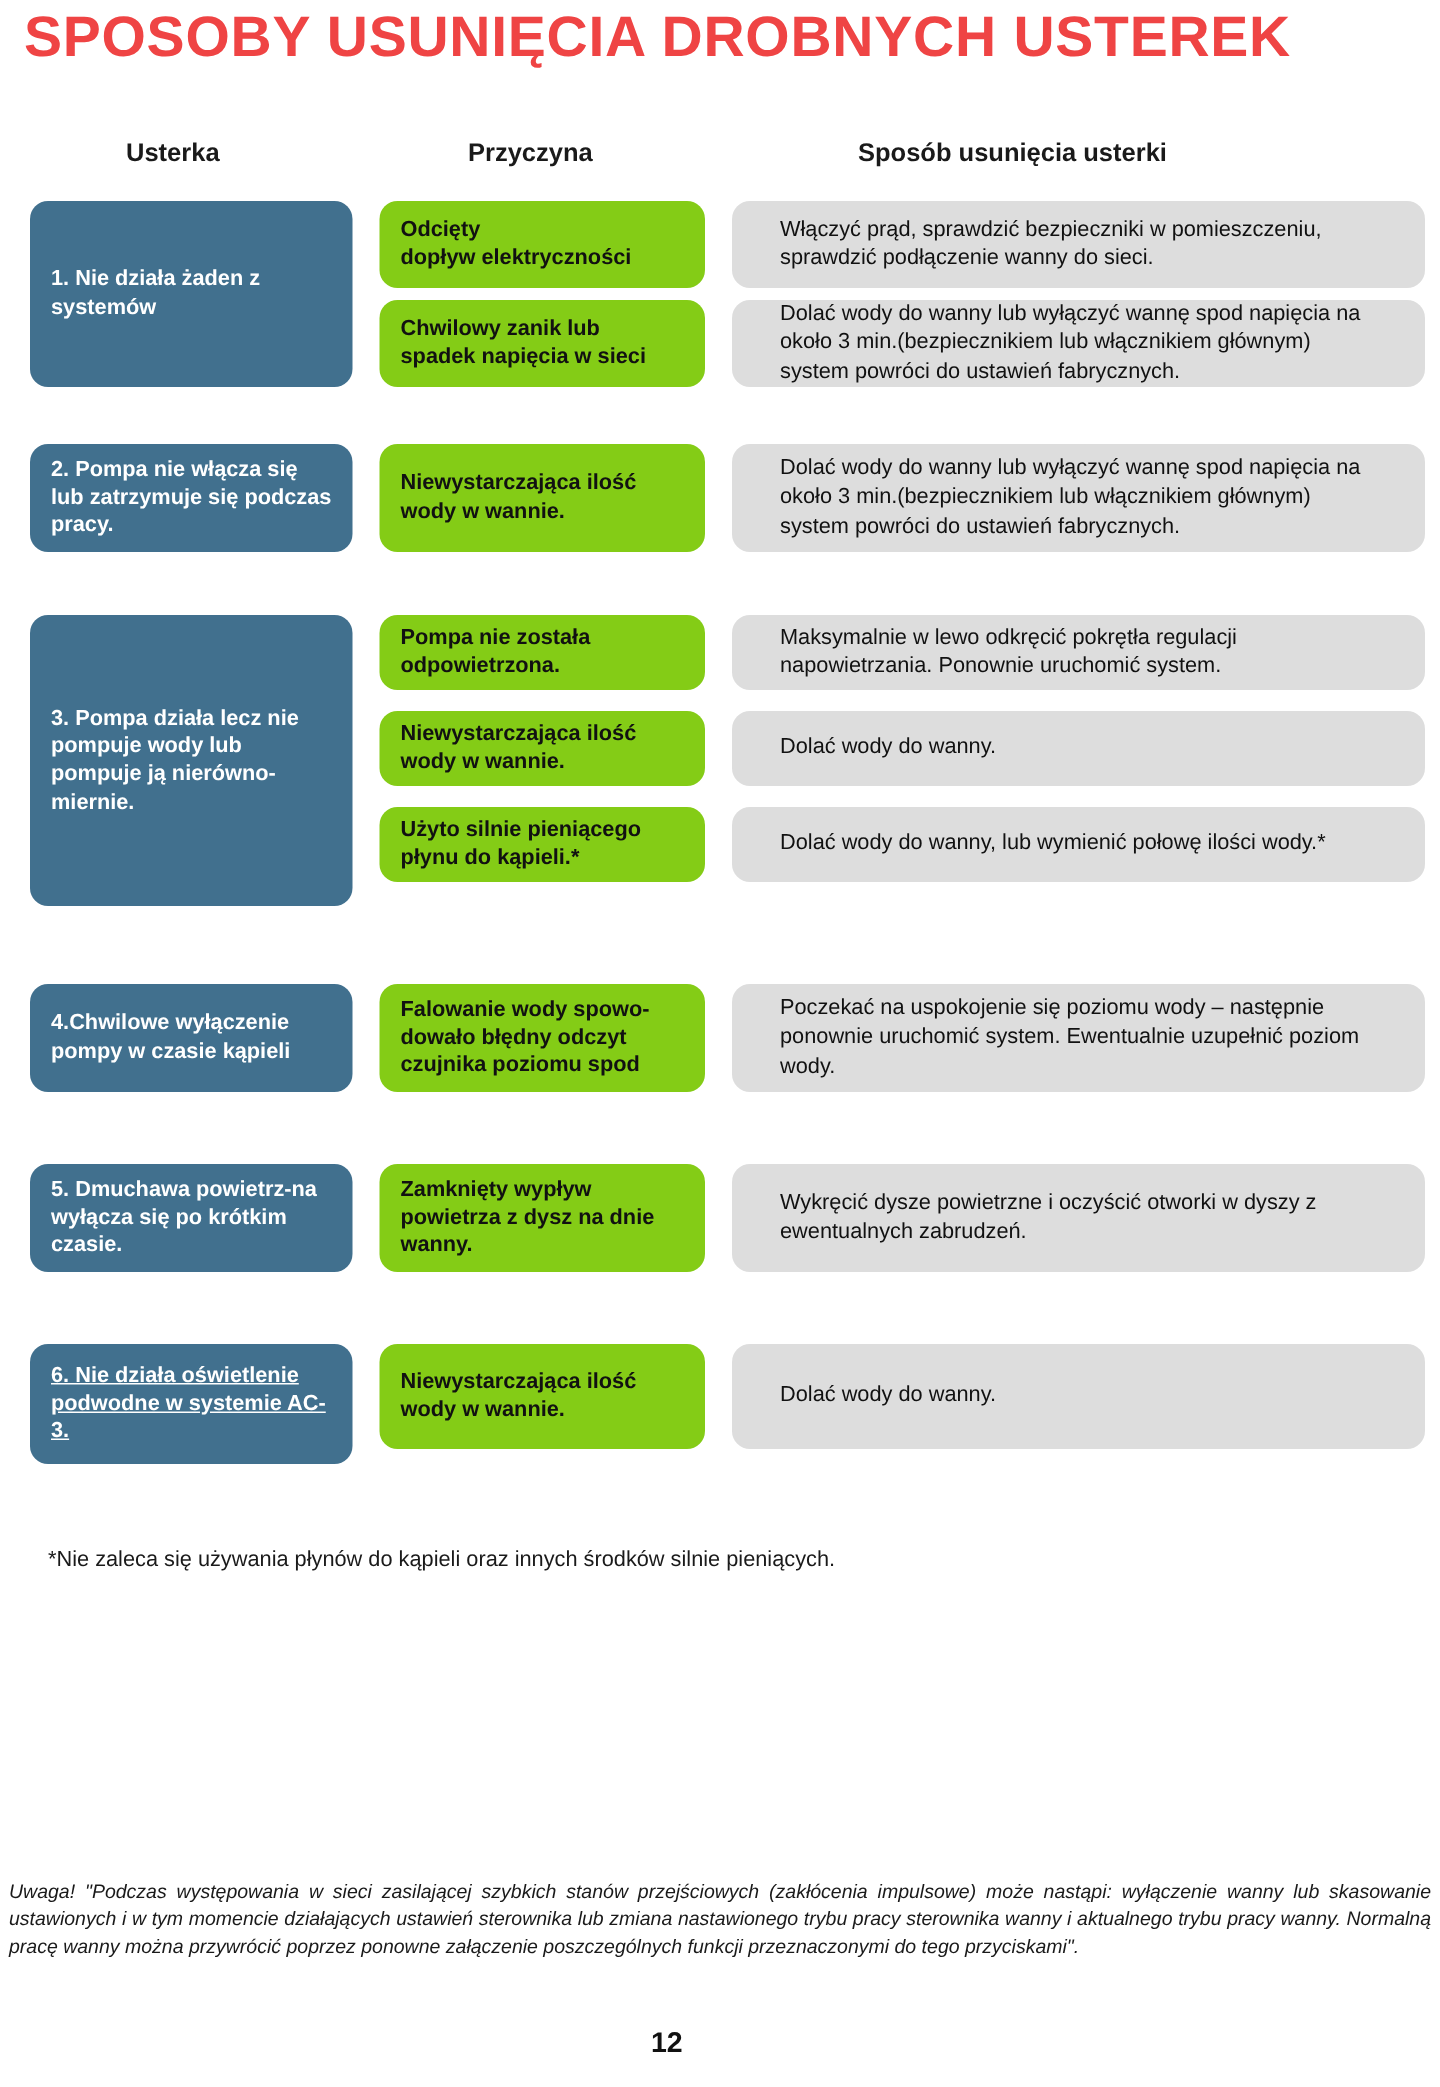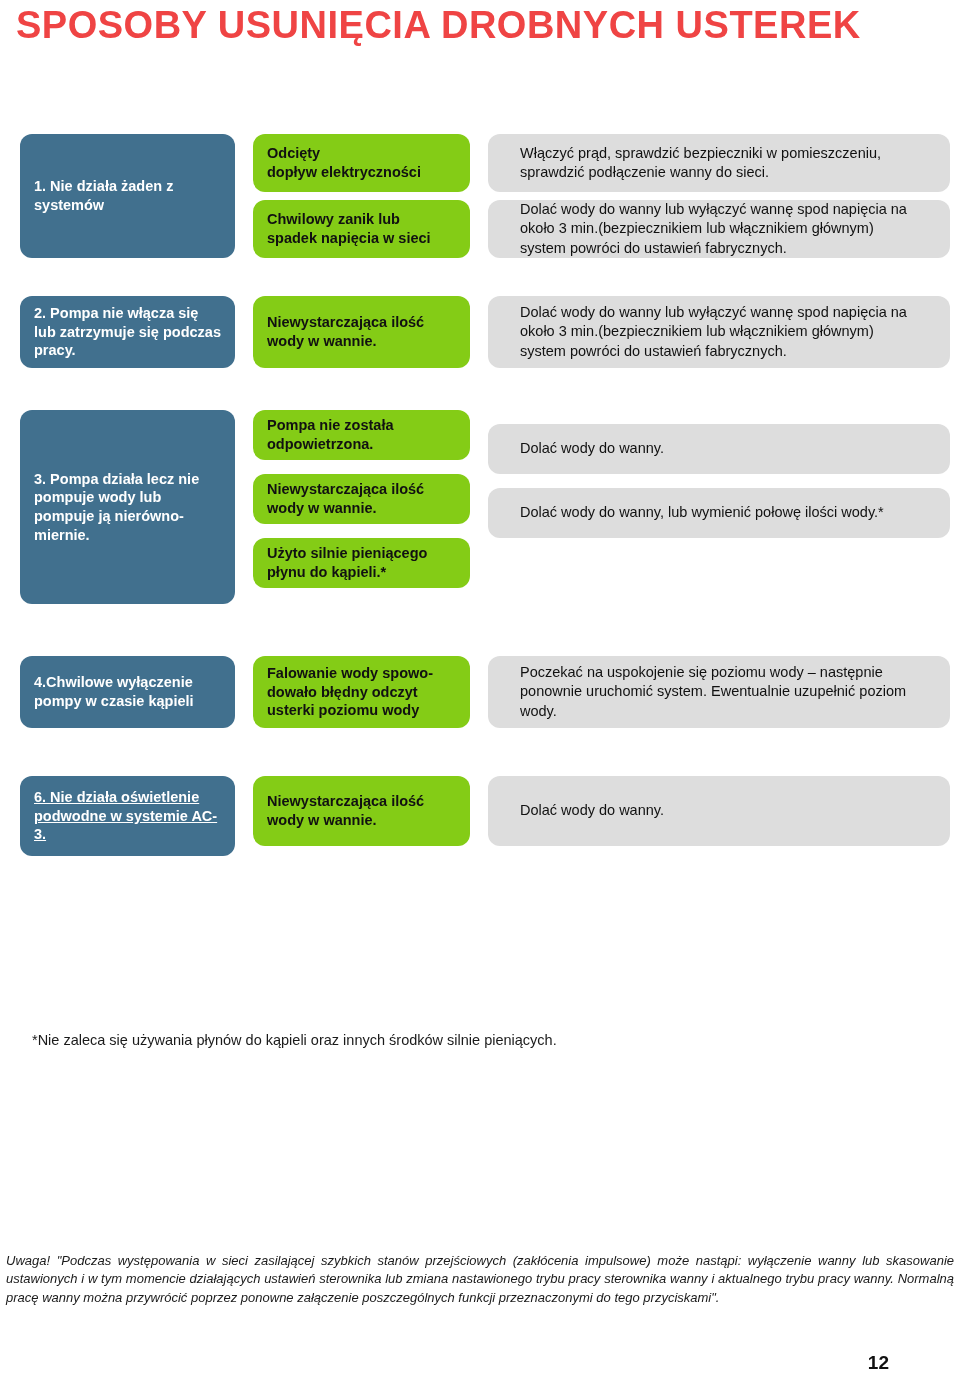--- a/index.html
+++ b/index.html
@@ -192,33 +192,38 @@
     line-height: 1.42;
     text-align: justify;
   }
 
   
   .page-number {
     position: absolute;
     left: 0;
     top: 1352px;
     width: 889px;
-    text-align: right;
+    text-align: center;
     font-size: 19px;
     font-weight: bold;
     color: #111111;
   }
 </style>
 </head>
 <body>
 
 <div class="page">
 
   <div class="doc-title">SPOSOBY USUNIĘCIA DROBNYCH USTEREK</div>
 
+  <div class="col-headers">
+    <div class="col-head h1">Usterka</div>
+    <div class="col-head h2">Przyczyna</div>
+    <div class="col-head h3">Sposób usunięcia usterki</div>
+  </div>
 
   <div class="table">
 
     <div class="row r1">
       <div class="cell-fault">1. Nie działa żaden z systemów</div>
       <div class="stack col-cause">
         <div class="cause-box cause-a" style="white-space: pre-line;">Odcięty
 dopływ elektryczności</div>
         <div class="cause-box cause-b gap-8" style="white-space: pre-line;">Chwilowy zanik lub
 spadek napięcia w sieci</div>
@@ -240,35 +245,45 @@
     </div>
 
     <div class="row r3">
       <div class="cell-fault">3. Pompa działa lecz nie pompuje wody lub pompuje ją nierówno-miernie.</div>
       <div class="stack col-cause">
         <div class="cause-box cause-a">Pompa nie została odpowietrzona.</div>
         <div class="cause-box cause-b gap-14">Niewystarczająca ilość wody w wannie.</div>
         <div class="cause-box cause-c gap-14">Użyto silnie pieniącego płynu do kąpieli.*</div>
       </div>
       <div class="stack col-fix">
+        <div class="fix-box fix-a">Maksymalnie w lewo odkręcić pokrętła regulacji napowietrzania. Ponownie uruchomić system.</div>
         <div class="fix-box fix-b gap-14">Dolać wody do wanny.</div>
         <div class="fix-box fix-c gap-14">Dolać wody do wanny, lub wymienić połowę ilości wody.*</div>
       </div>
     </div>
 
     <div class="row r4">
       <div class="cell-fault">4.Chwilowe wyłączenie pompy w czasie kąpieli</div>
       <div class="stack col-cause">
-        <div class="cause-box cause-a">Falowanie wody spowo-dowało błędny odczyt usterki poziomu wody</div>
+        <div class="cause-box cause-a">Falowanie wody spowo-dowało błędny odczyt czujnika poziomu spod</div>
       </div>
       <div class="stack col-fix">
         <div class="fix-box fix-a">Poczekać na uspokojenie się poziomu wody – następnie ponownie uruchomić system. Ewentualnie uzupełnić poziom wody.</div>
       </div>
     </div>
 
+    <div class="row r5">
+      <div class="cell-fault">5. Dmuchawa powietrz-na wyłącza się po krótkim czasie.</div>
+      <div class="stack col-cause">
+        <div class="cause-box cause-a">Zamknięty wypływ powietrza z dysz na dnie wanny.</div>
+      </div>
+      <div class="stack col-fix">
+        <div class="fix-box fix-a">Wykręcić dysze powietrzne i oczyścić otworki w dyszy z ewentualnych zabrudzeń.</div>
+      </div>
+    </div>
 
     <div class="row r6">
       <div class="cell-fault">6. Nie działa oświetlenie podwodne w systemie AC-3.</div>
       <div class="stack col-cause">
         <div class="cause-box cause-a">Niewystarczająca ilość wody w wannie.</div>
       </div>
       <div class="stack col-fix">
         <div class="fix-box fix-a">Dolać wody do wanny.</div>
       </div>
     </div>

